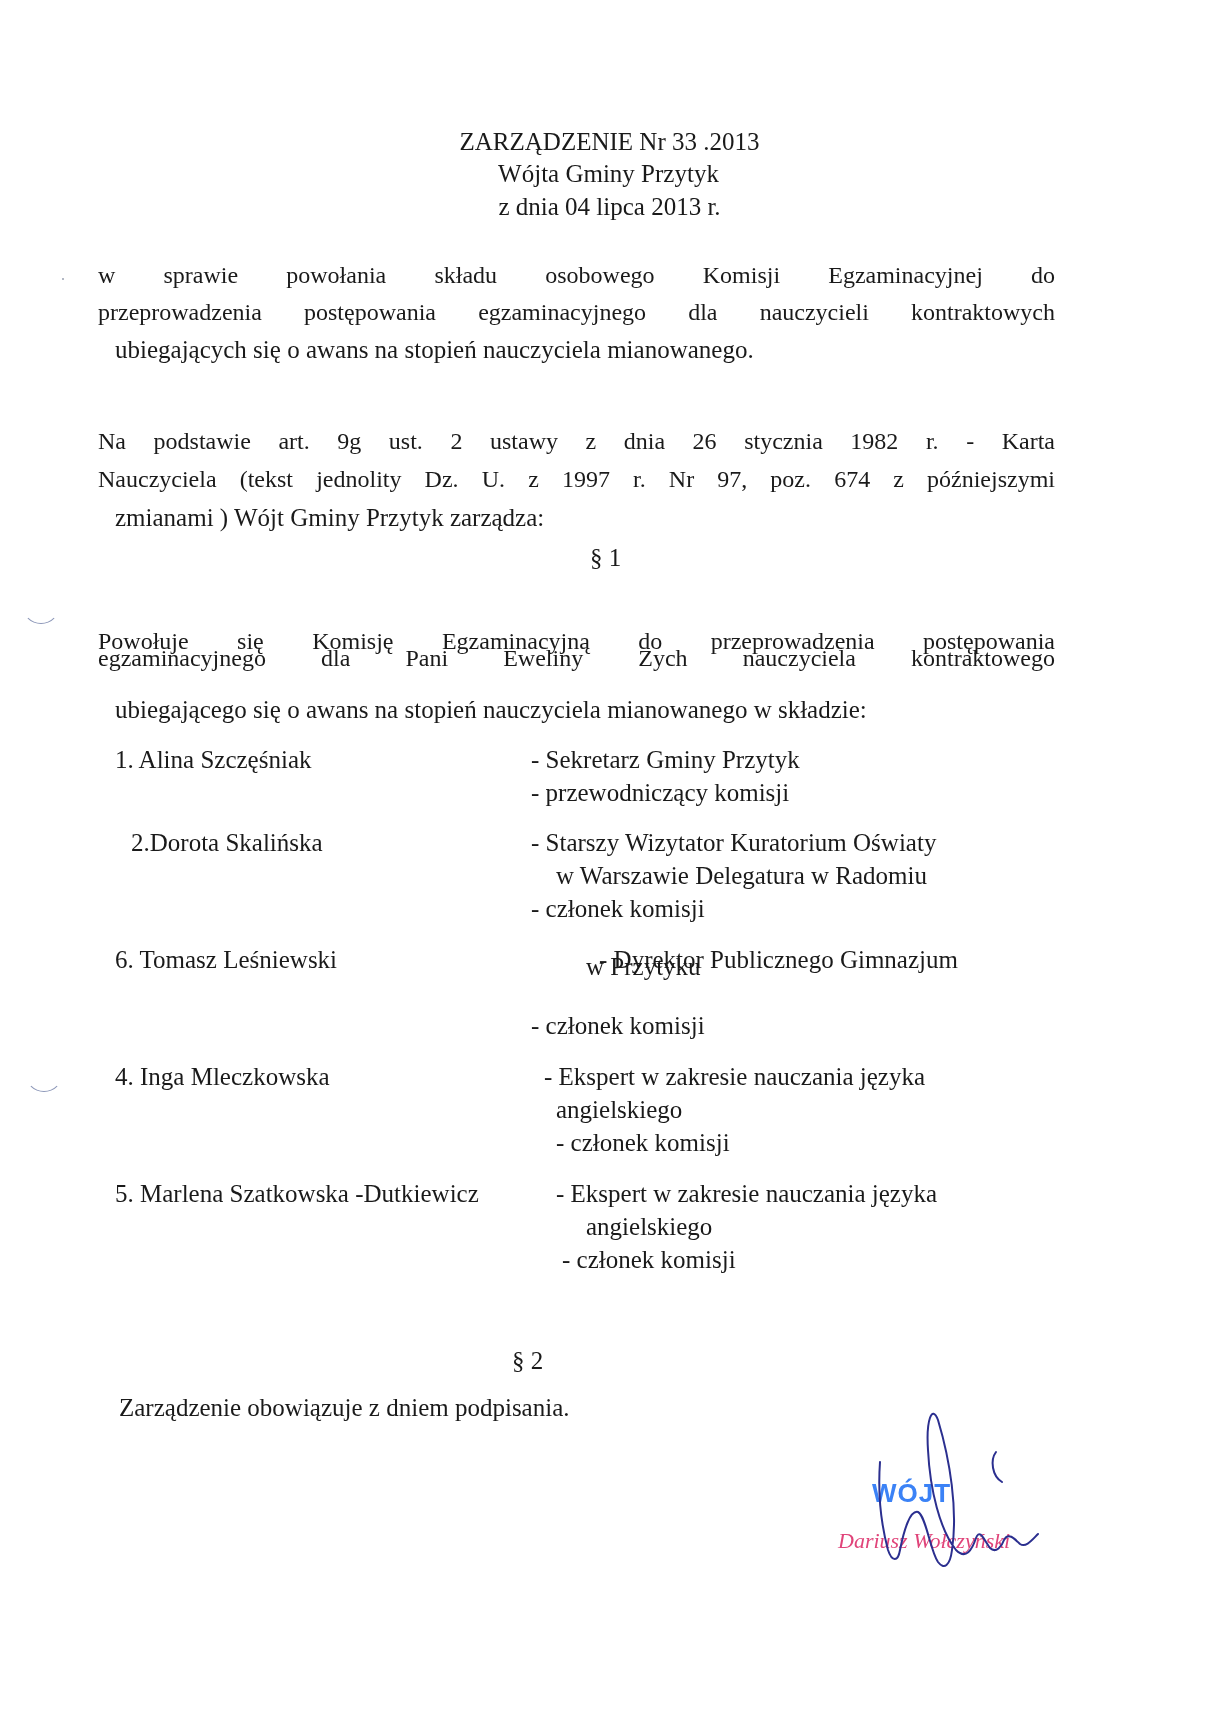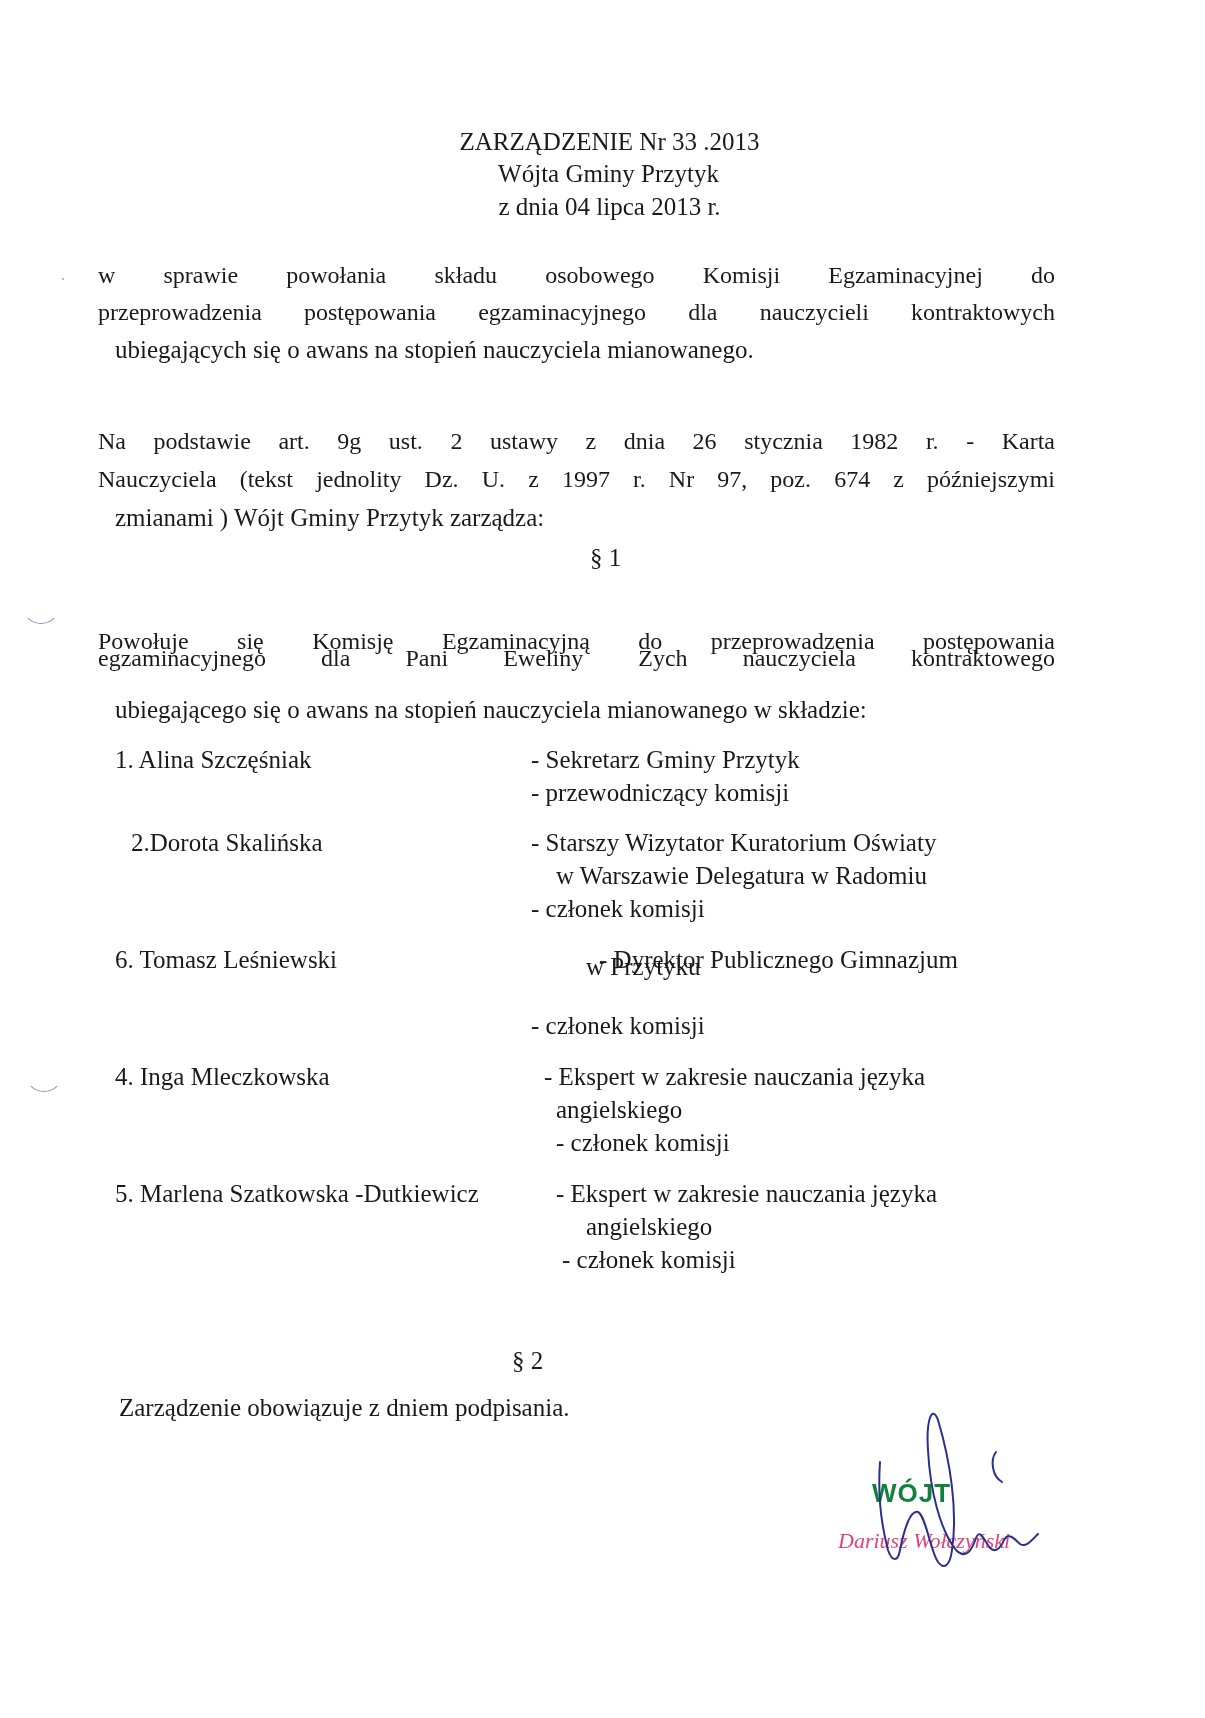--- a/index.html
+++ b/index.html
@@ -5,21 +5,21 @@
   html, body { margin:0; padding:0; background:#ffffff; }
   body { width:1205px; height:1718px; position:relative; overflow:hidden;
          font-family:"Liberation Serif", "DejaVu Serif", serif; color:#1a1a1a; }
   .abs { position:absolute; white-space:nowrap; }
   .hdr { left:0; width:1205px; text-align:center; font-size:25px; }
   .t { font-size:25px; }
   .just { left:98px; width:957px; text-align:justify; text-align-last:justify; font-size:24px; white-space:nowrap; }
   .para-center { left:0; width:1205px; text-align:center; font-size:25px; }
   .hole { position:absolute; width:36px; height:36px; border-radius:50%;
           border:1px solid transparent; border-bottom-color:#8c97b8; }
-  .stamp-title { font-family:"Liberation Sans", sans-serif; font-weight:bold; color:#15803d;
+  .stamp-title { font-family:"Liberation Sans", sans-serif; font-weight:bold; color:#3b82f6;
                  font-size:26px; letter-spacing:1px; }
   .stamp-name { font-family:"Liberation Serif", serif; font-style:italic; color:#e0447a; font-size:22px; }
   .dot { position:absolute; width:2px; height:2px; background:#9aa0b0; border-radius:1px; }
 </style>
 </head>
 <body>
 
 <div class="hole" style="left:22px; top:586px;"></div>
 <div class="hole" style="left:25px; top:1054px;"></div>
 <div class="dot" style="left:62px; top:278px;"></div>

